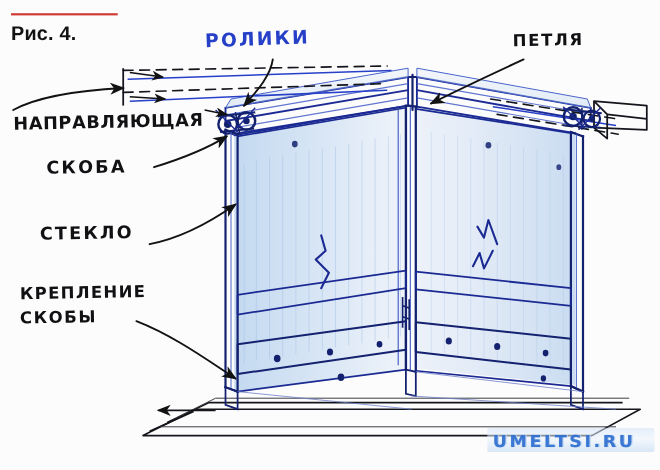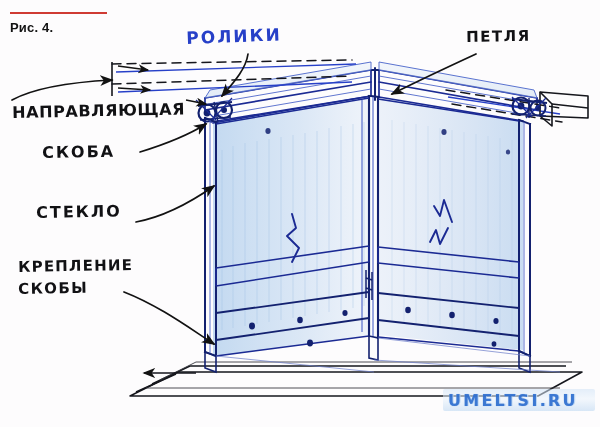--- a/index.html
+++ b/index.html
@@ -13,21 +13,21 @@
   #page{position:absolute;left:0;top:0;width:600px;height:427px;}
   svg.layer{position:absolute;left:0;top:0;width:600px;height:427px;}
 
   .caption-rule{
     position:absolute;left:10px;top:12px;width:97px;height:0;
     border-top:2px solid #cf3b33;
   }
   .caption-text{
     position:absolute;left:10px;top:20px;
     font-family:"Liberation Sans", sans-serif;
-    font-size:13px;font-weight:bold;color:#121212;
+    font-size:18px;font-weight:bold;color:#121212;
     letter-spacing:.2px;
   }
 
   .hand{
     position:absolute;
     font-family:"DejaVu Sans", sans-serif;
     font-weight:bold;
     color:#111114;
     letter-spacing:1.1px;
     white-space:nowrap;

